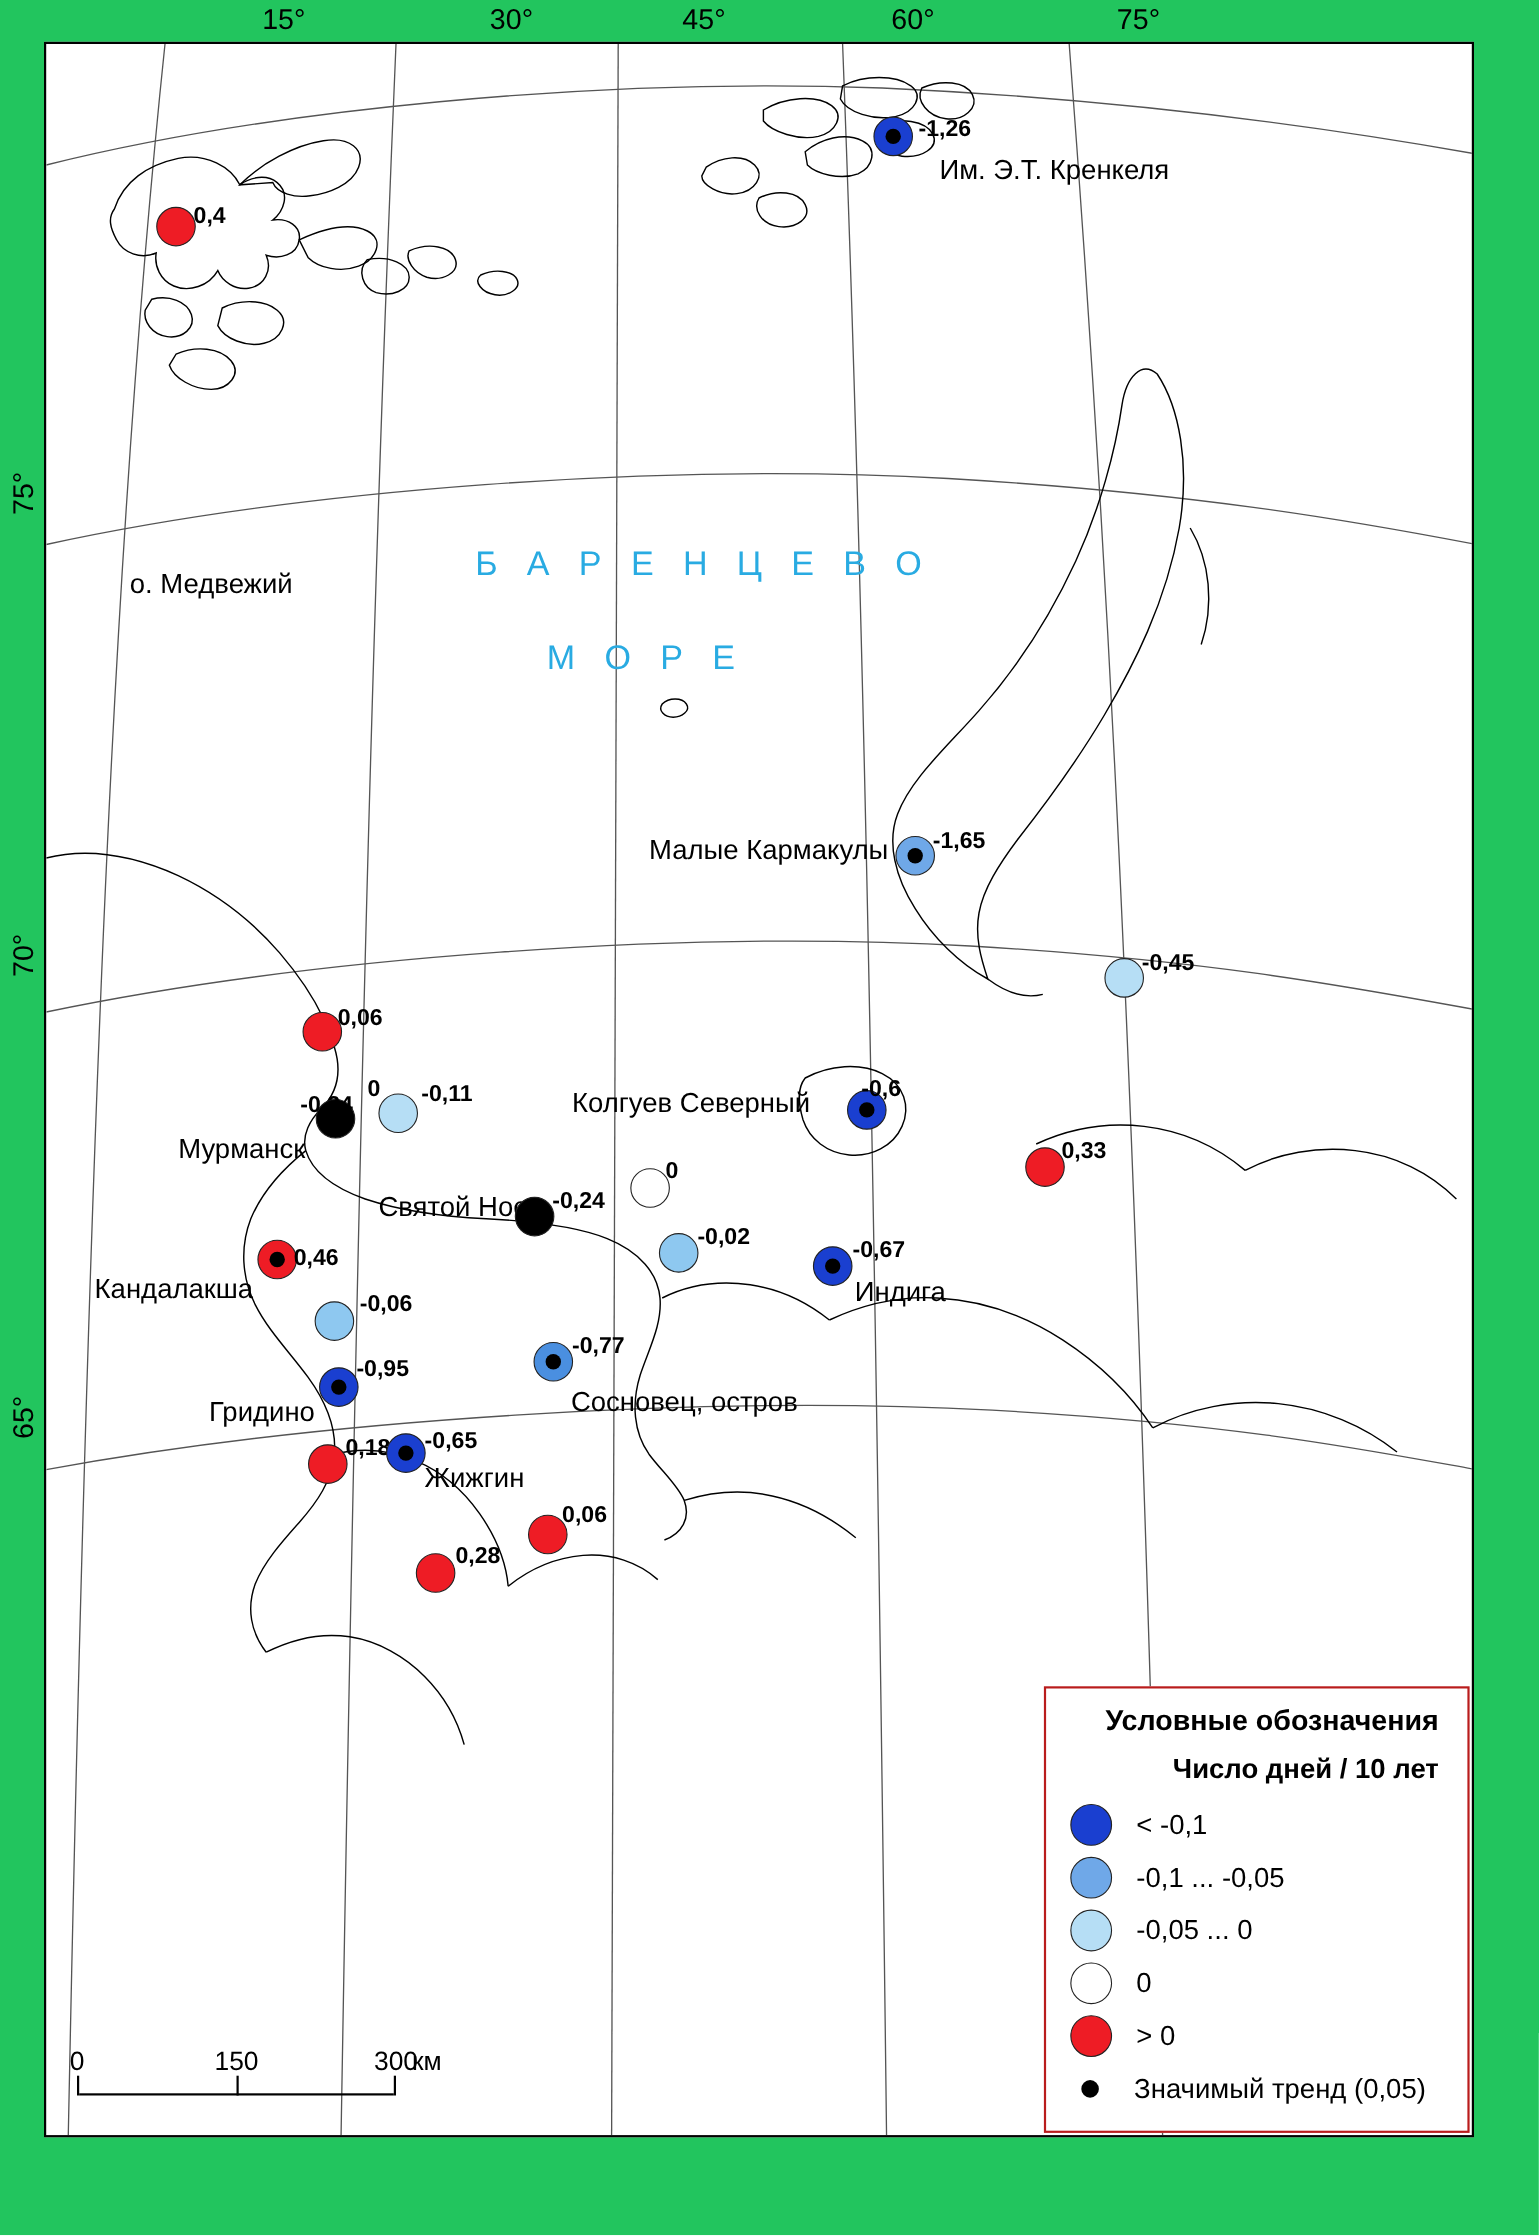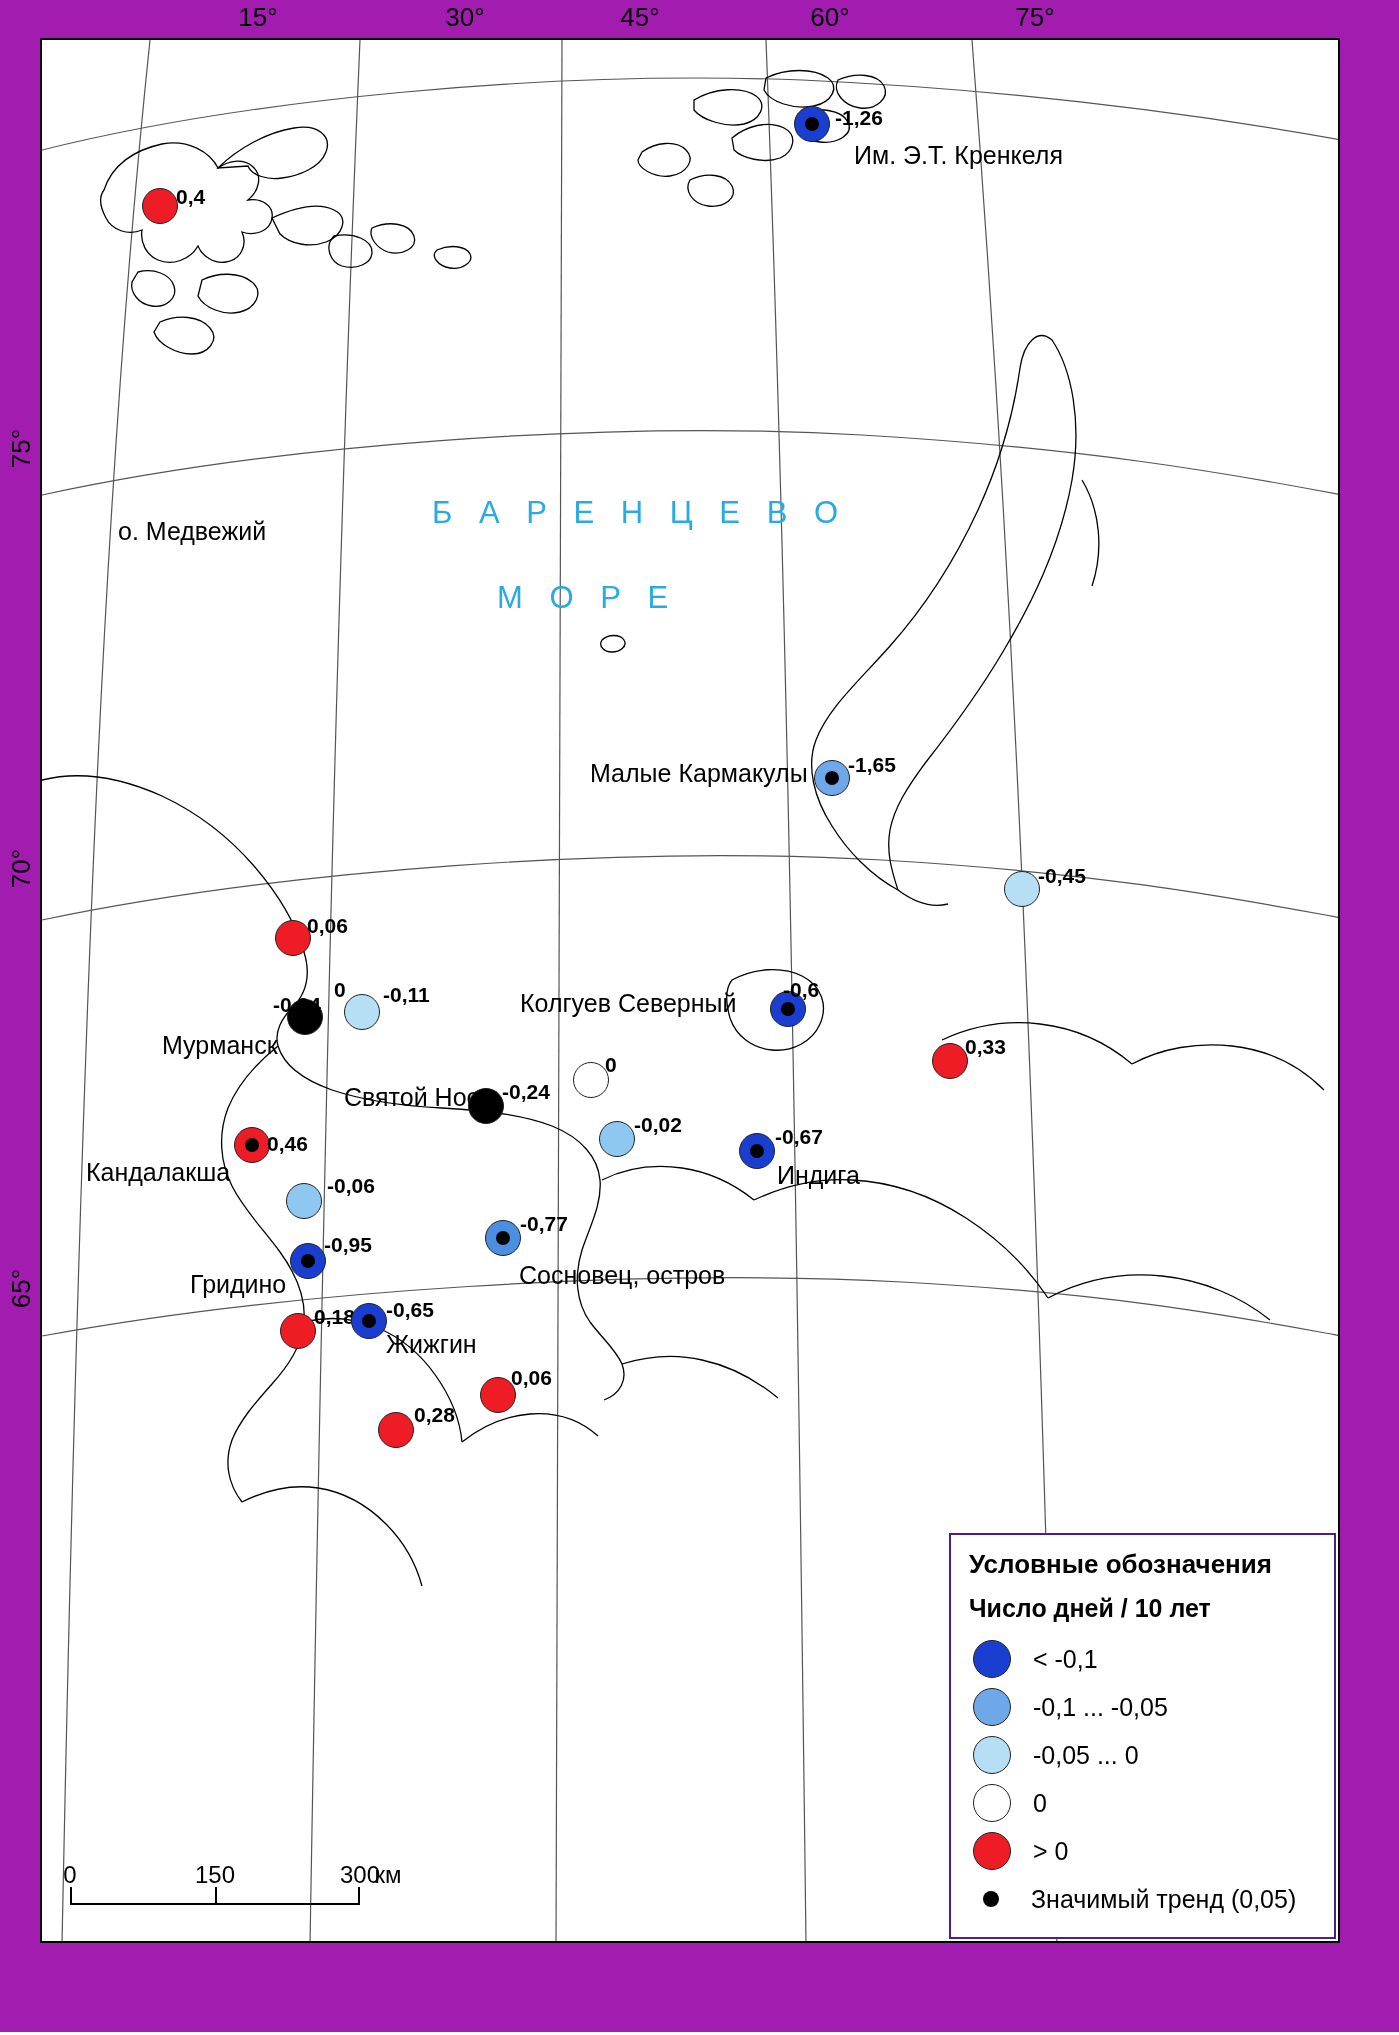--- a/index.html
+++ b/index.html
@@ -1,17 +1,17 @@
 <!DOCTYPE html>
 <html><head>
 <meta charset="utf-8">
 <style>
   html,body{margin:0;padding:0;background:#ffffff;}
   body{font-family:"Liberation Sans", sans-serif;}
-  #page{position:relative;width:1399px;height:2032px;background:#a21caf;overflow:hidden;}
+  #page{position:relative;width:1399px;height:2032px;background:#22c55e;overflow:hidden;}
 
   
   #frame{position:absolute;left:40px;top:38px;width:1300px;height:1905px;border:2px solid #000;box-sizing:border-box;background:#fff;}
   #plot{position:absolute;left:0;top:0;width:100%;height:100%;overflow:hidden;}
 
   
   .lon-label{position:absolute;font-size:26px;color:#000;transform:translateX(-50%);}
   .lat-label{position:absolute;font-size:26px;color:#000;transform-origin:center center;}
 
   
@@ -20,21 +20,21 @@
   
   .place{position:absolute;font-size:25px;color:#000;white-space:nowrap;}
 
   
   .st{position:absolute;border-radius:50%;box-sizing:border-box;border:1px solid #222;}
   .st.big{width:36px;height:36px;}
   .st .dot{position:absolute;left:50%;top:50%;width:14px;height:14px;margin-left:-7px;margin-top:-7px;background:#000;border-radius:50%;}
   .val{position:absolute;font-size:21px;font-weight:bold;color:#000;white-space:nowrap;}
 
   
-  #legend{position:absolute;right:2px;bottom:2px;width:387px;background:#fff;border:2px solid #4c1d95;box-sizing:border-box;padding:10px 26px 14px 16px;}
+  #legend{position:absolute;right:2px;bottom:2px;width:387px;background:#fff;border:2px solid #b91c1c;box-sizing:border-box;padding:10px 26px 14px 16px;text-align:right;}
   #legend .lg-title{font-size:26px;font-weight:bold;color:#000;margin:4px 0 14px 2px;}
   #legend .lg-sub{font-size:25px;font-weight:bold;color:#000;margin:0 0 12px 2px;}
   .lg-row{display:flex;align-items:center;height:48px;}
   .lg-swatch{width:36px;height:36px;border-radius:50%;border:1px solid #222;margin-left:6px;margin-right:22px;flex:0 0 auto;position:relative;}
   .lg-swatch.small{width:16px;height:16px;background:#000;border:none;margin-left:16px;margin-right:32px;}
   .lg-text{font-size:25px;color:#000;white-space:nowrap;}
 
   
   #scalebar{position:absolute;left:28px;bottom:36px;width:290px;}
   #scalebar .ticks{position:relative;height:22px;}

